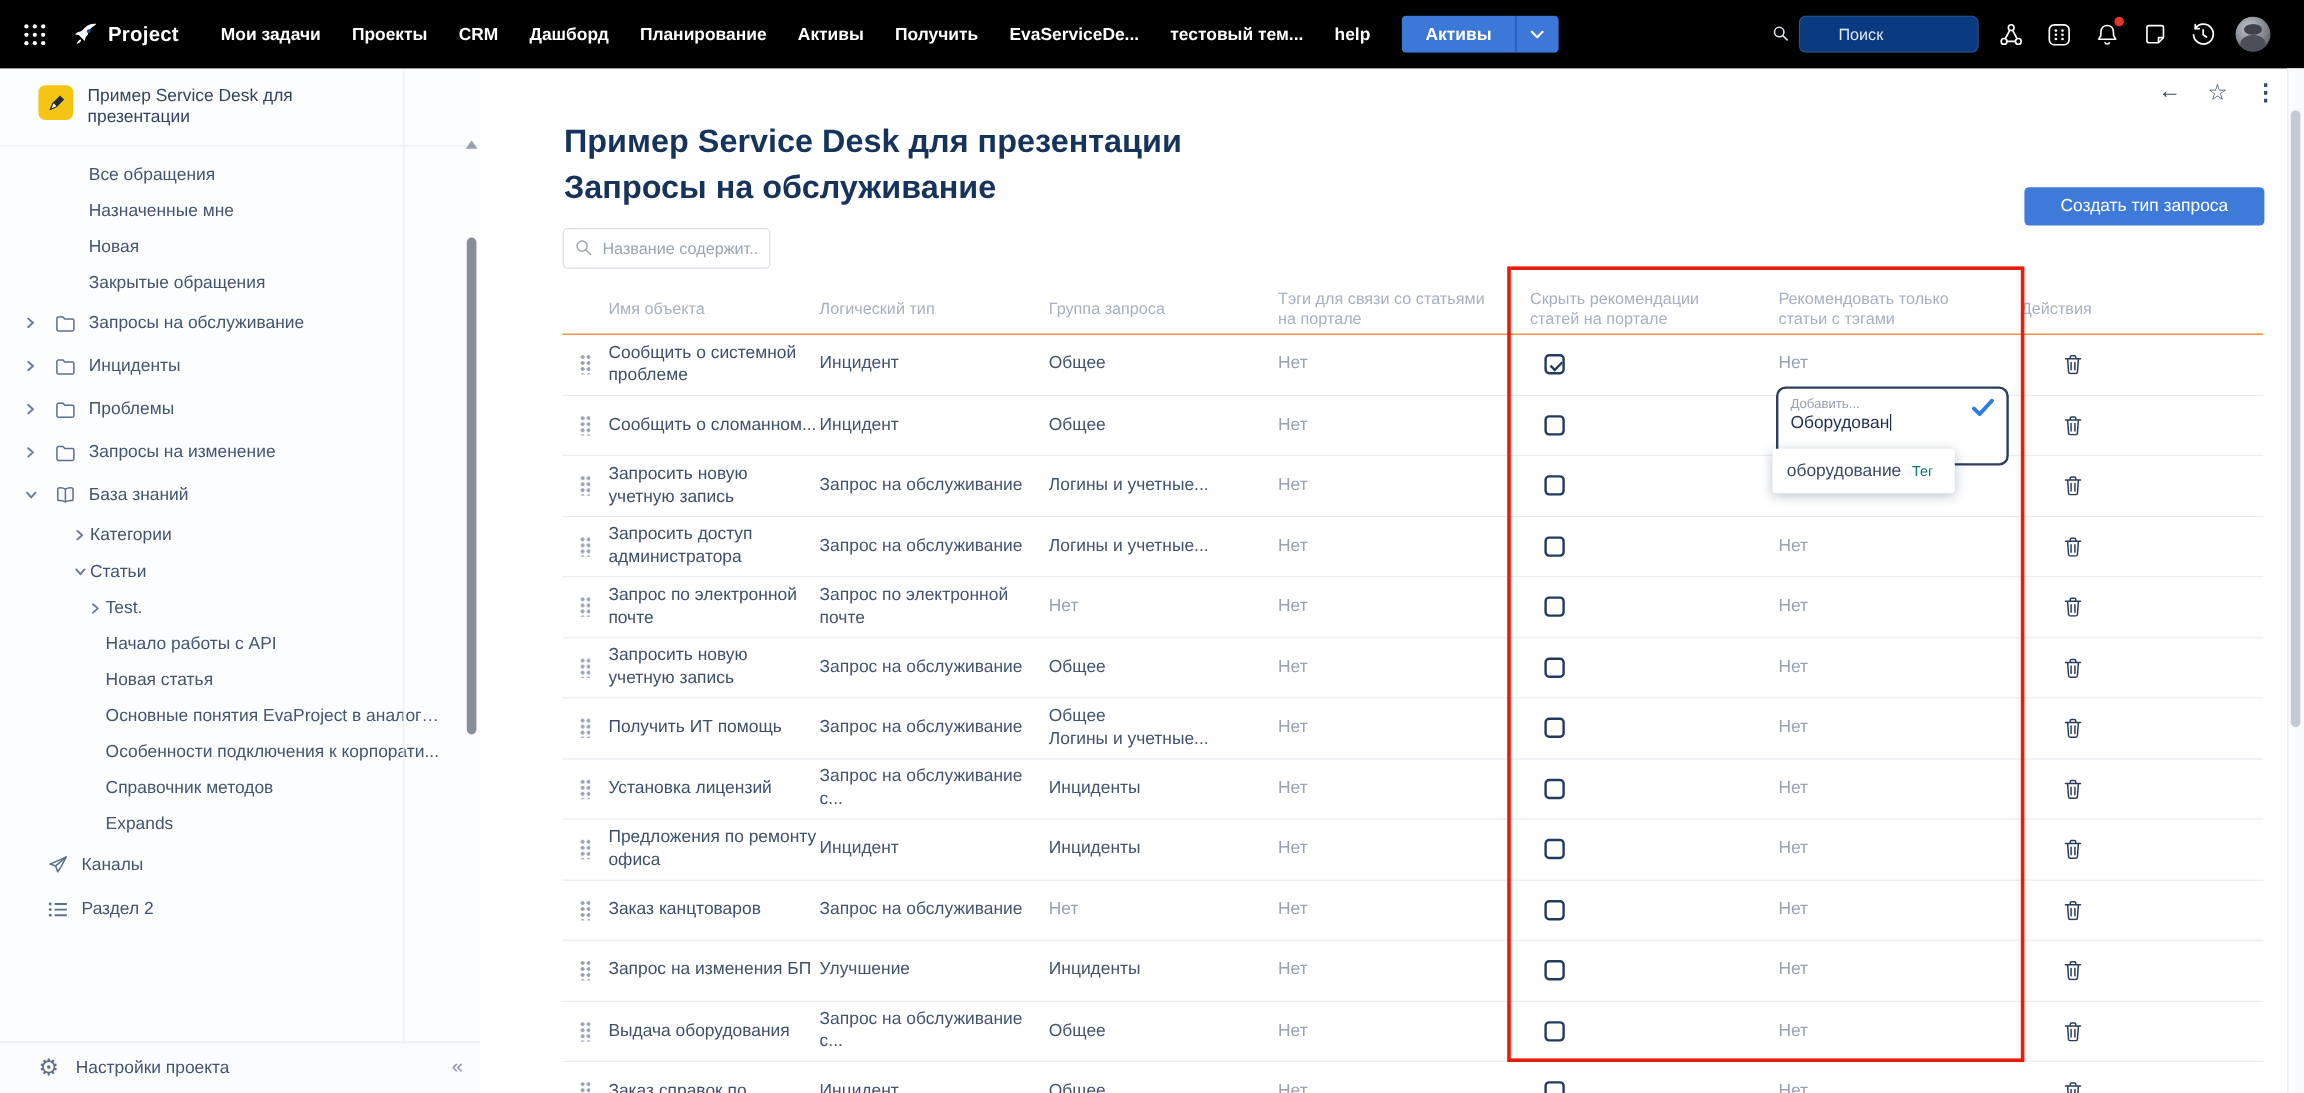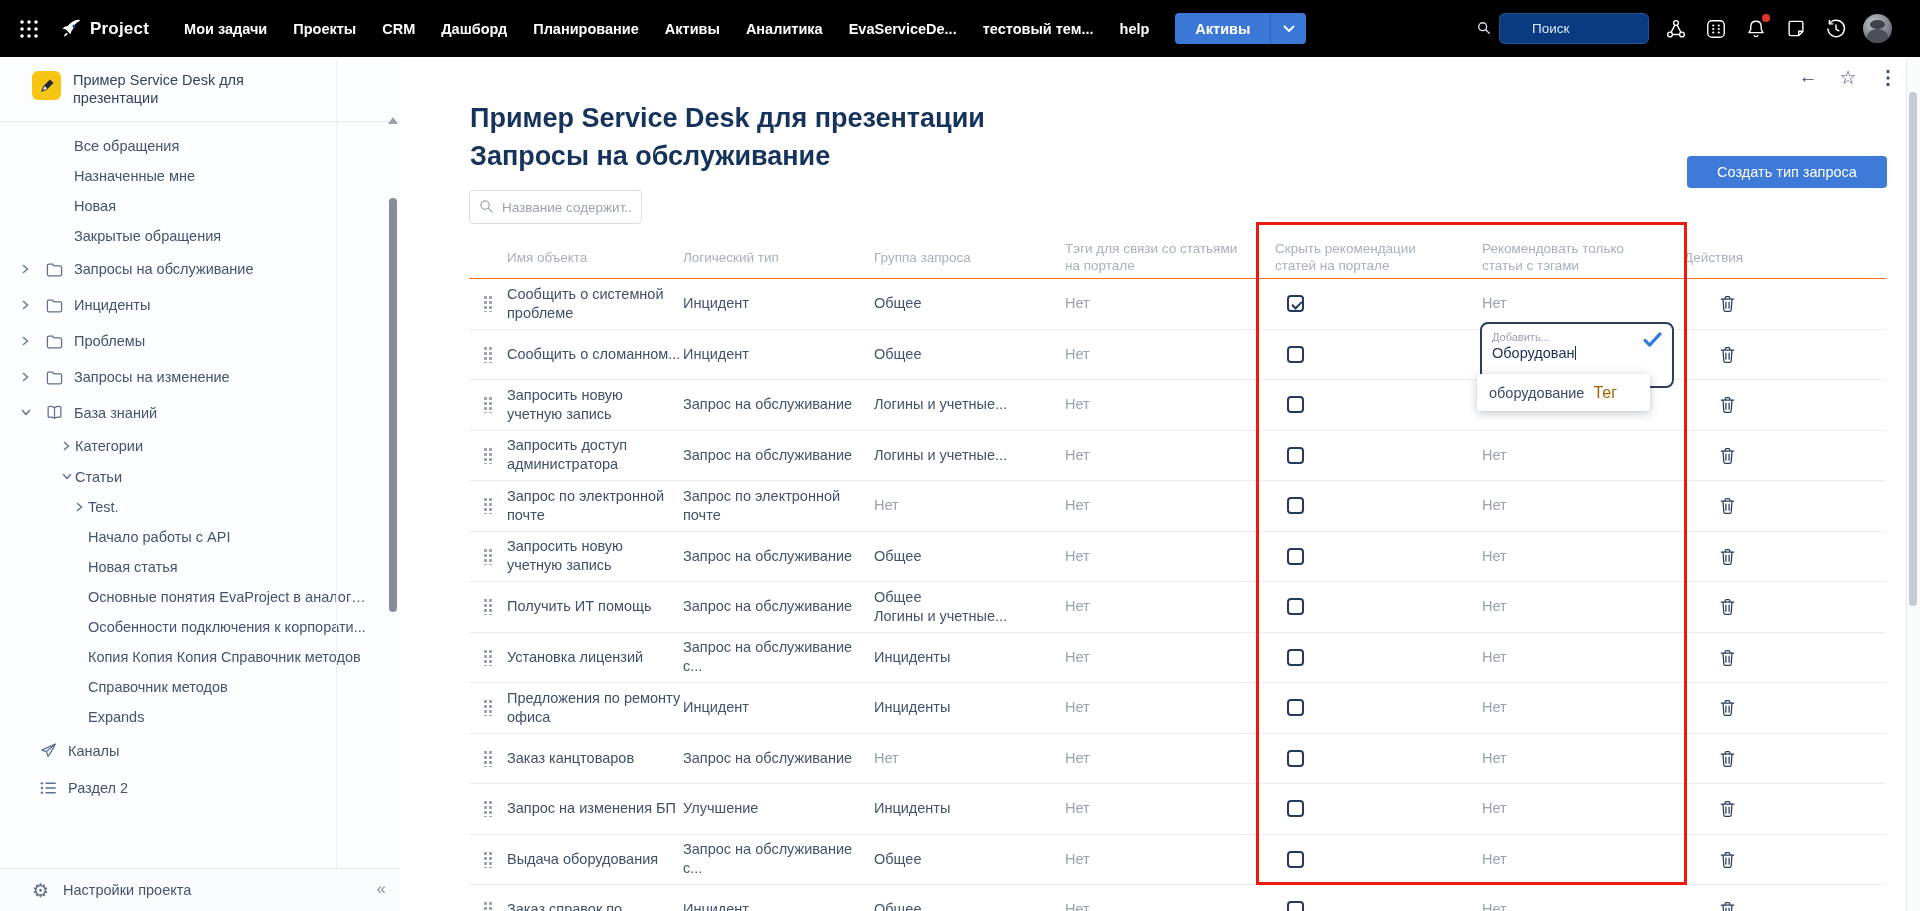--- a/index.html
+++ b/index.html
@@ -98,25 +98,25 @@
 
   
   .red-box { position:absolute; left:1256px; top:222px; width:431px; height:663px;
     border:3px solid #ec1a0c; z-index:50; pointer-events:none; }
   .tag-popup { position:absolute; left:1480px; top:322px; width:194px; height:66px; background:#fff;
     border:2px solid #2b3e5e; border-radius:8px; z-index:60; padding:7px 10px; }
   .tag-popup .ph { font-size:11px; color:#97a1b2; }
   .tag-popup .val { font-size:14.5px; color:#1c2e52; margin-top:2px; }
   .tag-popup .caret-bar { display:inline-block; width:1px; height:14px; background:#1c2e52; vertical-align:-2px; margin-left:1px; }
   .tag-popup .ok { position:absolute; right:10px; top:8px; cursor:pointer; }
-  .tag-suggest { position:absolute; left:1477px; top:374px; width:173px; height:37px; background:#fff;
+  .tag-suggest { position:absolute; left:1477px; top:374px; width:152px; height:37px; background:#fff;
     box-shadow:0 2px 10px rgba(23,43,77,.28); border-radius:3px; z-index:65; display:flex; align-items:center;
     padding:0 12px; gap:9px; cursor:pointer; }
   .tag-suggest .txt { font-size:14.5px; color:#3a4a66; }
-  .tag-suggest .kind { font-size:16px; color:#a16207; }
+  .tag-suggest .kind { font-size:12px; color:#0f766e; }
 
   
   .page-sb-track { position:absolute; right:0; top:57px; width:14px; height:854px; background:#fafbfc;
     border-left:1px solid #e8eaee; z-index:40; }
   .page-sb-thumb { position:absolute; right:3px; top:35px; width:8px; height:514px; background:#c5cbd4; border-radius:4px; }
 </style>
 </head>
 <body>
 
 <div class="screen">
@@ -146,21 +146,21 @@
         </span>
         <span class="logo-text">Project</span>
       </span>
       <nav class="menu">
           <a class="menu-item">Мои задачи</a>
           <a class="menu-item">Проекты</a>
           <a class="menu-item">CRM</a>
           <a class="menu-item">Дашборд</a>
           <a class="menu-item">Планирование</a>
           <a class="menu-item">Активы</a>
-          <a class="menu-item">Аналитика</a>
+          <a class="menu-item">Получить</a>
           <a class="menu-item">EvaServiceDe...</a>
           <a class="menu-item">тестовый тем...</a>
           <a class="menu-item">help</a>
         </nav>
       <div class="create-split">
         <button class="create-main">Активы</button>
         <button class="create-caret">
           <svg width="12" height="8" viewBox="0 0 12 8">
               <path d="M1.5 1.5L6 6l4.5-4.5" fill="none" stroke="#fff" stroke-width="1.8" stroke-linecap="round" stroke-linejoin="round"></path>
             </svg>
@@ -338,23 +338,20 @@
           <span class="s-label">Начало работы с API</span>
         </div>
         <div class="s-item t-kb3 noch">
           <span class="s-label">Новая статья</span>
         </div>
         <div class="s-item t-kb3 noch">
           <span class="s-label">Основные понятия EvaProject в аналогии...</span>
         </div>
         <div class="s-item t-kb3 noch">
           <span class="s-label">Особенности подключения к корпорати...</span>
-        </div>
-        <div class="s-item t-kb3 noch">
-          <span class="s-label">Копия Копия Копия Справочник методов</span>
         </div>
         <div class="s-item t-kb3 noch">
           <span class="s-label">Справочник методов</span>
         </div>
         <div class="s-item t-kb3 noch">
           <span class="s-label">Expands</span>
         </div>
         <div class="s-item t-bottom">
           <span class="ico">
             <svg viewBox="0 0 20 20" width="17" height="17">

